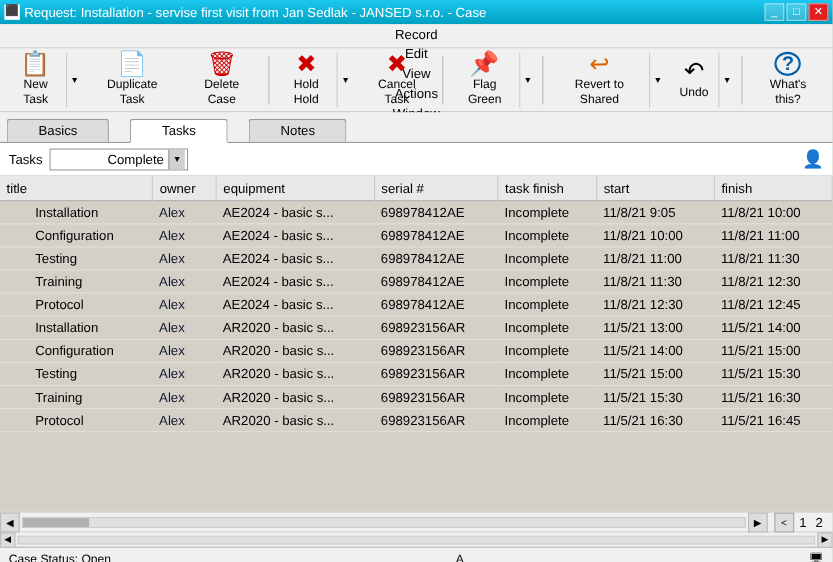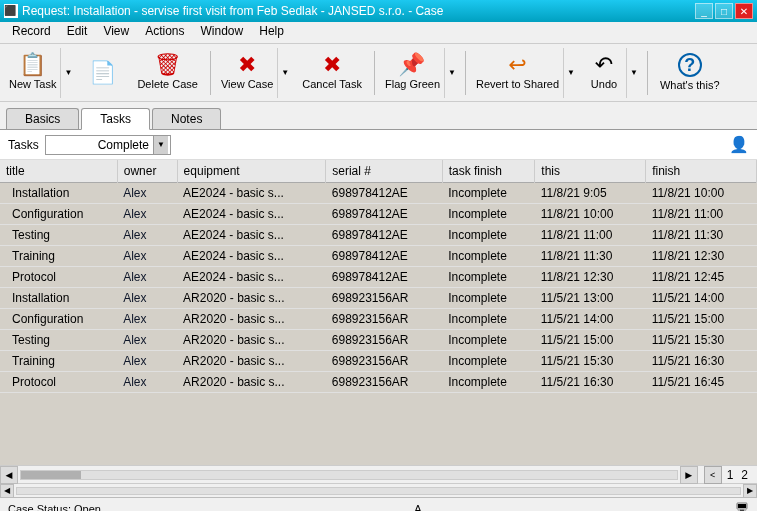--- a/index.html
+++ b/index.html
@@ -23,23 +23,25 @@
       width: 18px; height: 16px; border: 1px solid rgba(255,255,255,0.5);
       background: rgba(255,255,255,0.2); color: white; font-size: 10px;
       cursor: pointer; display: flex; align-items: center; justify-content: center;
     }
     .title-bar-btn.close { background: #e02020; }
 
     
     .menu-bar {
       background: #f0f0f0;
       display: flex;
+      align-items: center;
       height: 22px;
       padding: 0 4px;
       border-bottom: 1px solid #ccc;
+      flex-direction: column;
     }
     .menu-item {
       padding: 2px 8px;
       cursor: pointer;
       font-size: 12px;
     }
 
     
     .toolbar {
       background: #f0f0f0;
@@ -73,27 +75,27 @@
     
     .tab-bar {
       background: #f0f0f0;
       display: flex;
       align-items: flex-end;
       padding: 4px 6px 0;
       border-bottom: 1px solid #999;
       height: 28px;
     }
     .tab {
-      padding: 3px 18px;
+      padding: 3px 28px;
       border: 1px solid #999;
       border-bottom: none;
       background: #ddd;
       cursor: pointer;
       font-size: 12px;
-      margin-right: 2px;
+      margin-right: 19px;
       border-radius: 3px 3px 0 0;
       text-align: right;
     }
     .tab.active { background: #fff; border-bottom: 1px solid #fff; margin-bottom: -1px; z-index: 1; }
 
     
     .filter-bar {
       background: #fff;
       display: flex;
       align-items: center;
@@ -129,21 +131,21 @@
     thead th {
       text-align: left;
       padding: 4px 6px;
       font-weight: normal;
       border-right: 1px solid #ccc;
       cursor: pointer;
       white-space: nowrap;
     }
     tbody tr { border-bottom: 1px solid #e0e0e0; }
     tbody td { padding: 3px 6px; white-space: nowrap; }
-    tbody td:first-child { padding-left: 12px; }
+    tbody td:first-child { padding-left: 32px; }
     .col-owner { color: #0f172a; }
 
     
     .main-content {
       display: flex;
       flex-direction: column;
       height: calc(511px - 22px - 22px - 58px - 28px);
     }
     .table-wrapper {
       flex: 1;
@@ -190,21 +192,21 @@
     .icon-red { color: #cc0000; }
     .icon-blue { color: #0060aa; }
     .icon-orange { color: #dd6600; }
   </style>
 </head>
 <body>
 
 <div class="title-bar">
   <div class="title-bar-left">
     <div class="title-bar-icon">⬛</div>
-    <span class="title-bar-text">Request: Installation - servise first visit  from Feb  Sedlak - JANSED s.r.o. - Case</span>
+    <span class="title-bar-text">Request: Installation - servise first visit  from Jan  Sedlak - JANSED s.r.o. - Case</span>
   </div>
   <div class="title-bar-controls">
     <button class="title-bar-btn">_</button>
     <button class="title-bar-btn">□</button>
     <button class="title-bar-btn close">✕</button>
   </div>
 </div>
 
 <div class="menu-bar">
   <span class="menu-item">Record</span>
@@ -220,33 +222,34 @@
   <div class="toolbar-btn-split">
     <div class="main-part">
       <span class="toolbar-icon">📋</span>
       <span class="toolbar-btn-label">New Task</span>
     </div>
     <div class="arrow-part">▼</div>
   </div>
 
   <div class="toolbar-btn">
     <span class="toolbar-icon">📄</span>
+    <span class="toolbar-btn-label">Duplicate Task</span>
   </div>
 
   <div class="toolbar-btn">
     <span class="toolbar-icon icon-red">🗑</span>
     <span class="toolbar-btn-label">Delete Case</span>
   </div>
 
   <div class="toolbar-sep"></div>
 
   <div class="toolbar-btn-split">
     <div class="main-part">
       <span class="toolbar-icon icon-red">✖</span>
-      <span class="toolbar-btn-label">View Case</span>
+      <span class="toolbar-btn-label">Hold Hold</span>
     </div>
     <div class="arrow-part">▼</div>
   </div>
 
   <div class="toolbar-btn">
     <span class="toolbar-icon icon-red">✖</span>
     <span class="toolbar-btn-label">Cancel Task</span>
   </div>
 
   <div class="toolbar-sep"></div>
@@ -305,21 +308,21 @@
 
   <div class="table-wrapper">
     <table>
       <thead>
         <tr>
           <th>title</th>
           <th>owner</th>
           <th>equipment</th>
           <th>serial #</th>
           <th>task finish</th>
-          <th>this</th>
+          <th>start</th>
           <th>finish</th>
         </tr>
       </thead>
       <tbody id="table-body">
       <tr>
       <td>Installation</td>
       <td class="col-owner">Alex</td>
       <td>AE2024 - basic s...</td>
       <td>698978412AE</td>
       <td>Incomplete</td>

